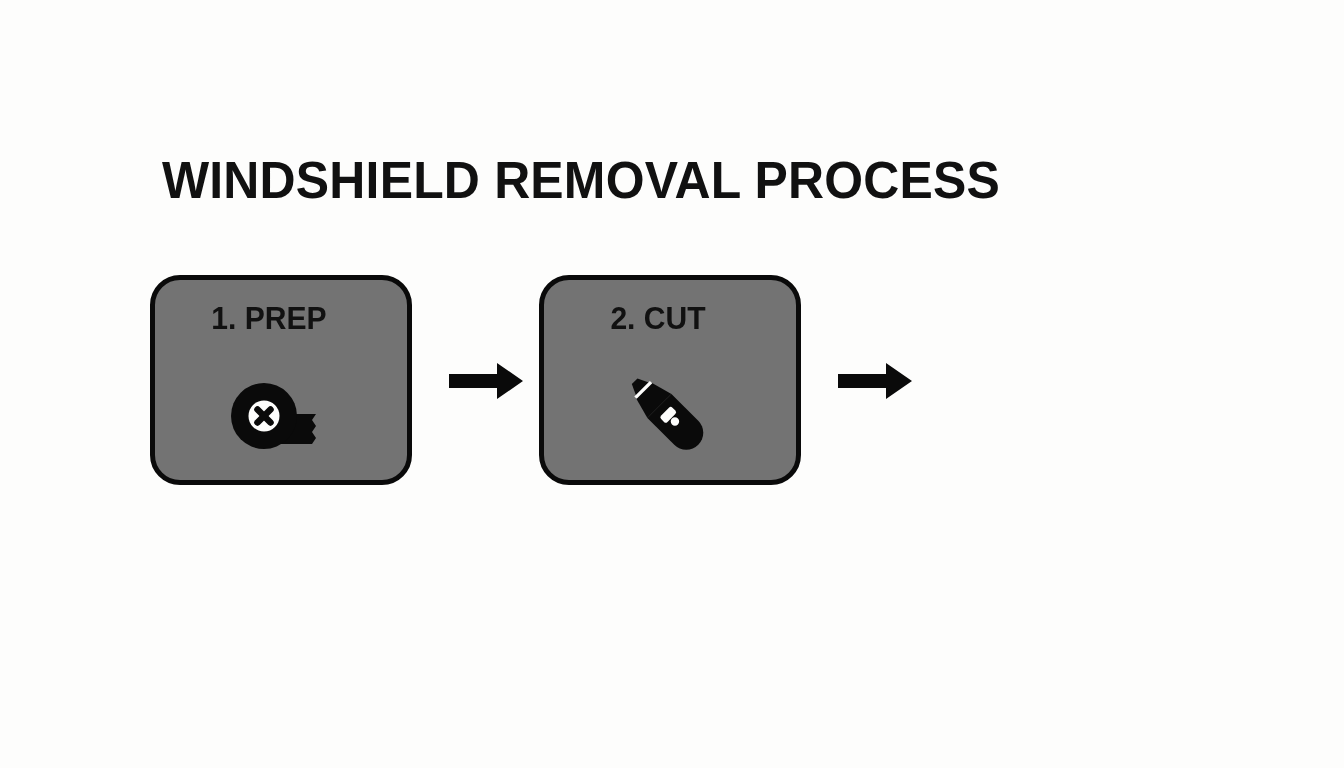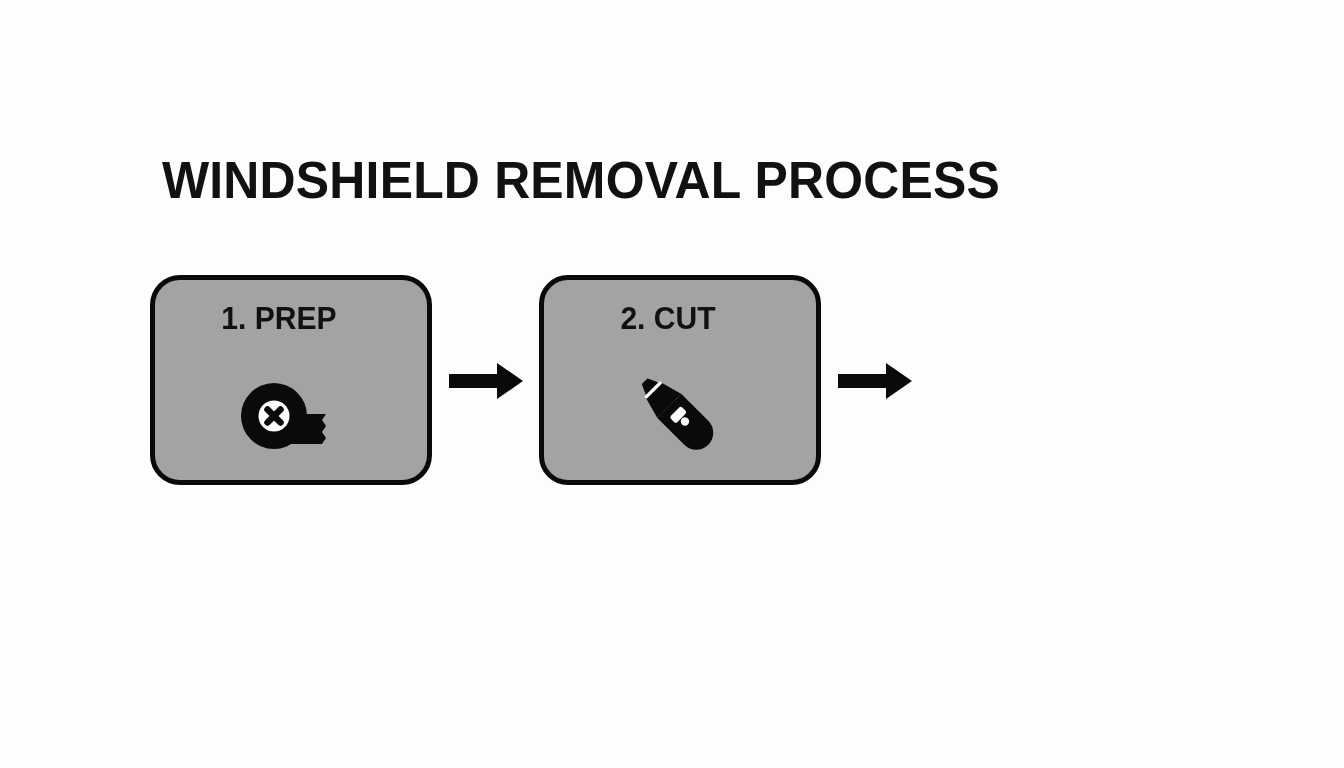--- a/index.html
+++ b/index.html
@@ -32,29 +32,29 @@
     color: #111111;
     white-space: nowrap;
     transform: scaleX(0.96);
     transform-origin: left center;
   }
 
   
   .card {
     position: absolute;
     top: 275px;
-    width: 282px;
+    width: 262px;
     height: 210px;
     box-sizing: border-box;
     border: 5px solid #0a0a0a;
     border-radius: 30px;
-    background: #a3a3a3;
+    background: #737373;
   }
   #card-1 { left: 150px; }
-  #card-2 { left: 539px; border-radius: 29px; }
+  #card-2 { left: 539px; }
   #card-3 { left: 927px; }
 
   .card-label {
     position: absolute;
     top: 22px;
     left: 0;
     width: 100%;
     text-align: center;
     font-size: 31px;
     line-height: 34px;

